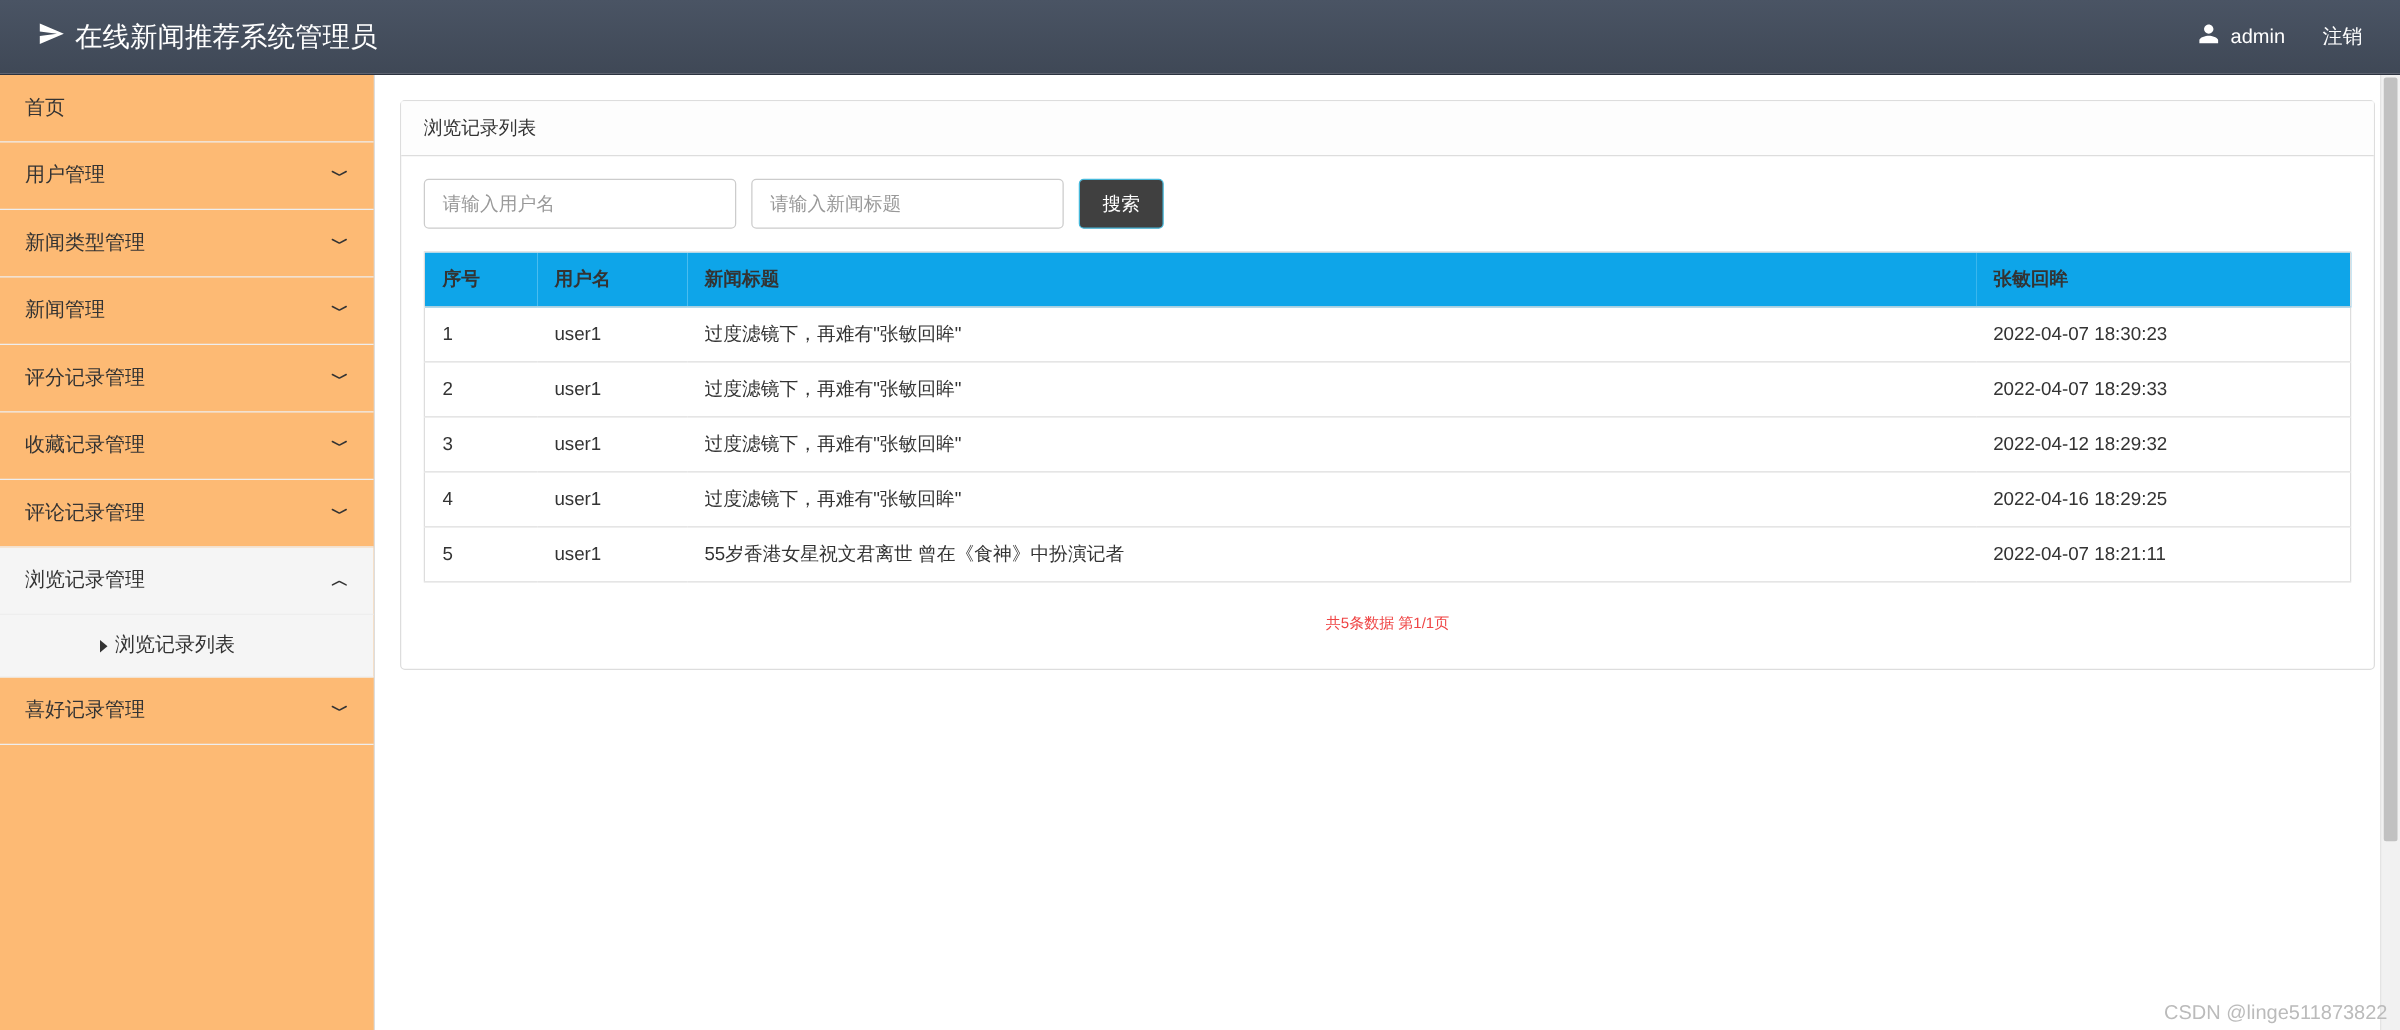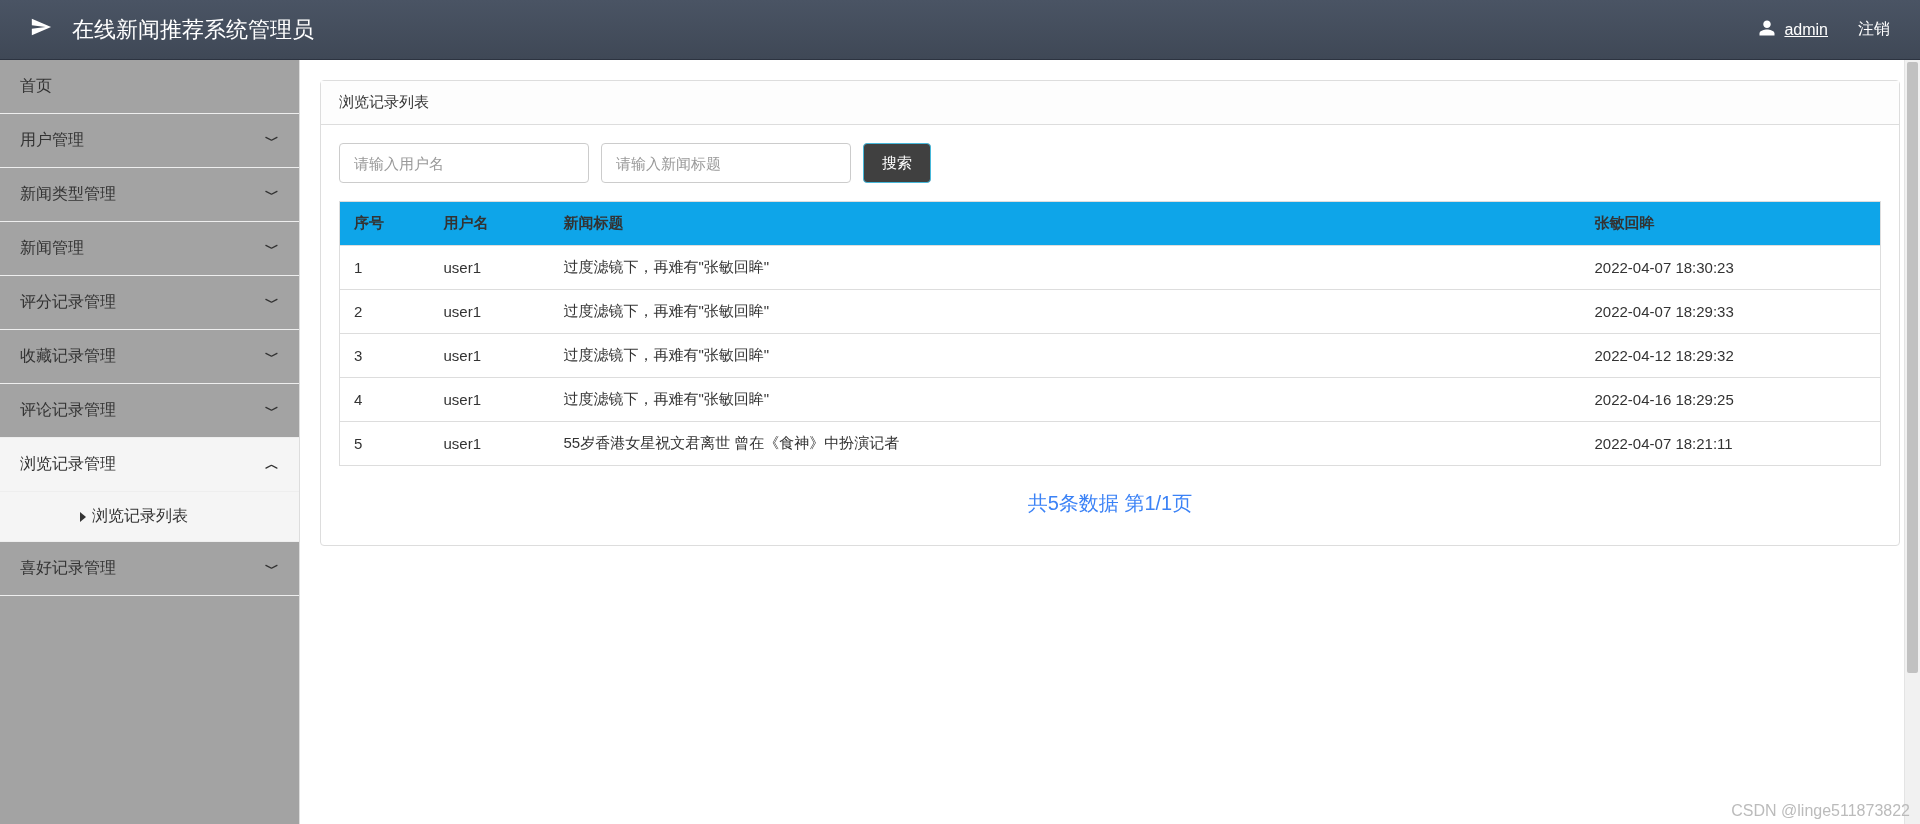--- a/index.html
+++ b/index.html
@@ -21,42 +21,41 @@
       align-items: center;
       justify-content: space-between;
       padding: 0 30px;
       border-bottom: 1px solid #2c3340;
     }
     .navbar-brand {
       display: flex;
       align-items: center;
       font-size: 22px;
       color: #fff;
-      gap: 20px;
+      gap: 8px;
     }
     .navbar-right {
       display: flex;
       align-items: center;
       gap: 30px;
       font-size: 16px;
     }
     .navbar-user {
       display: flex;
       align-items: center;
       gap: 8px;
-      text-decoration: underline;
     }
     .layout {
       display: flex;
       height: calc(100vh - 60px);
     }
     .sidebar {
       width: 300px;
       border-right: 1px solid #ddd;
-      background: #a3a3a3;
+      background: #fdba74;
       overflow-y: auto;
     }
     .sidebar-item {
       display: flex;
       align-items: center;
       justify-content: space-between;
       padding: 16px 20px;
       font-size: 16px;
       color: #333;
       border-bottom: 1px solid #eee;
@@ -151,22 +150,22 @@
       font-weight: bold;
       border-top: 1px solid #ddd;
       background: #0ea5e9;
     }
     .th-seq { width: 90px; }
     .th-user { width: 120px; }
     .th-time { width: 300px; }
     .pagination-info {
       text-align: center;
       padding: 24px 0 10px;
-      font-size: 20px;
-      color: #3b82f6;
+      font-size: 12px;
+      color: #ef4444;
     }
     .watermark {
       position: fixed;
       bottom: 4px;
       right: 10px;
       font-size: 16px;
       color: #bbb;
     }
     .scrollbar-track {
       position: fixed;

